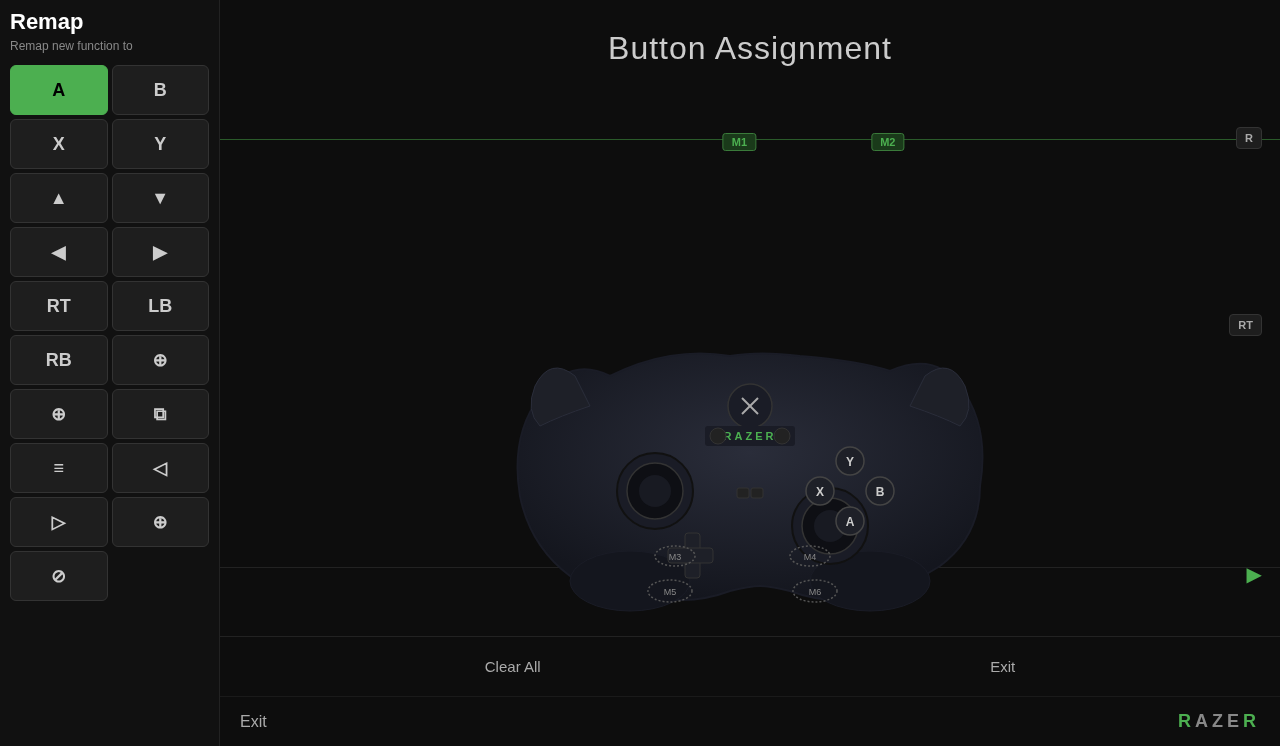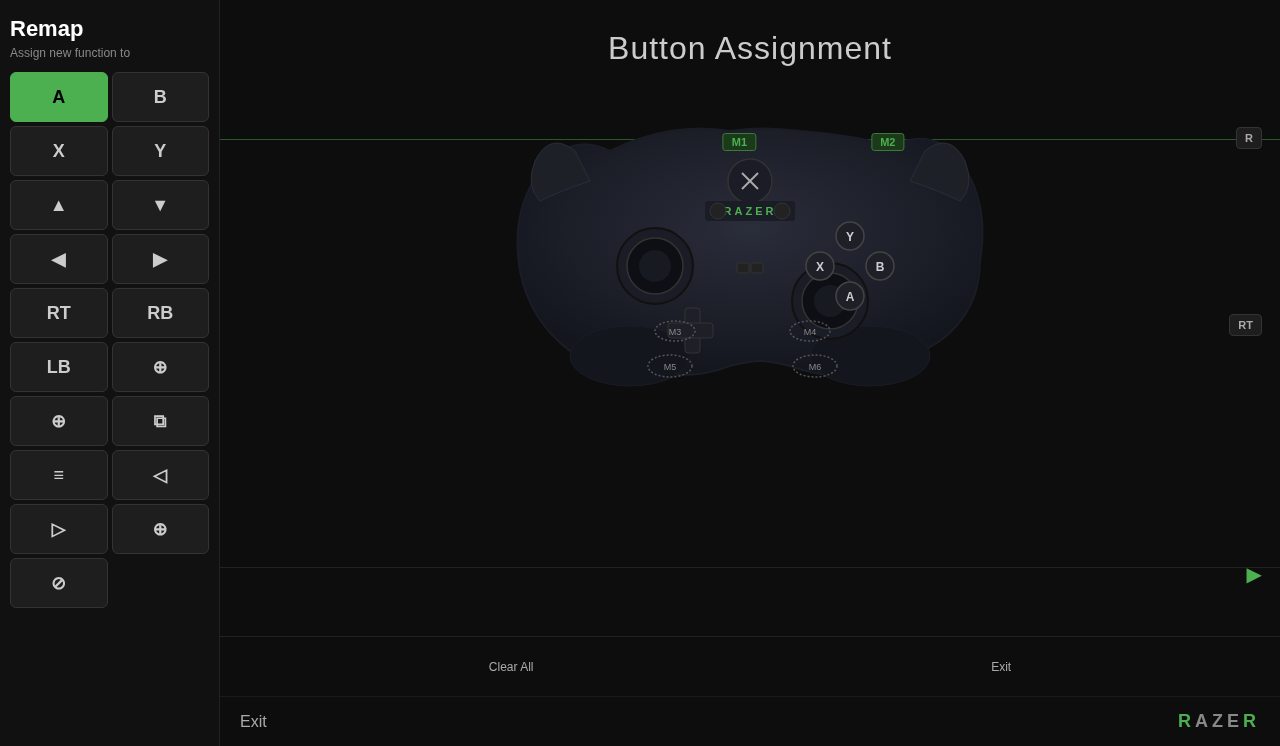--- a/index.html
+++ b/index.html
@@ -11,21 +11,21 @@
       font-family: 'Segoe UI', Arial, sans-serif;
       overflow: hidden;
       display: flex;
     }
 
     
     .sidebar {
       width: 220px;
       min-width: 220px;
       background: #111;
-      padding: 16px 10px;
+      padding: 9px 10px;
       display: flex;
       flex-direction: column;
       gap: 0;
       border-right: 1px solid #222;
     }
     .sidebar-title {
       font-size: 22px;
       font-weight: bold;
       color: #fff;
       margin-bottom: 4px;
@@ -87,21 +87,21 @@
     .main-subtitle {
       font-size: 13px;
       color: #777;
       margin-top: 4px;
     }
 
     
     .controller-area {
       flex: 1;
       display: flex;
-      align-items: flex-start;
+      align-items: flex-end;
       justify-content: center;
       position: relative;
       padding: 0 60px;
     }
 
     
     .line-top {
       position: absolute;
       top: 68px;
       left: 0;
@@ -176,21 +176,21 @@
     .bottom-bar {
       height: 60px;
       border-top: 1px solid #222;
       display: flex;
       align-items: center;
       justify-content: space-around;
       padding: 0 40px;
     }
     .bottom-btn {
       color: #aaa;
-      font-size: 12px;
+      font-size: 15px;
       cursor: pointer;
       padding: 8px 30px;
       border-radius: 4px;
       transition: color 0.15s;
     }
 
     
     .exit-bar {
       height: 50px;
       display: flex;
@@ -212,21 +212,21 @@
     }
     .razer-logo span { color: #4caf50; }
 
     
   </style>
 </head>
 <body>
 
 <div class="sidebar">
   <div class="sidebar-title">Remap</div>
-  <div class="sidebar-subtitle">Assign new function to</div>
+  <div class="sidebar-subtitle">Remap new function to</div>
   <div class="button-grid">
 
     <div class="btn-item active">
       <span class="icon-symbol">A</span>
     </div>
     <div class="btn-item">
       <span class="icon-symbol">B</span>
     </div>
 
     <div class="btn-item">
@@ -248,24 +248,24 @@
     </div>
     <div class="btn-item">
       <span class="icon-symbol">▶</span>
     </div>
 
     <div class="btn-item">
       <span class="icon-symbol">RT</span>
     </div>
 
     <div class="btn-item">
+      <span class="icon-symbol">LB</span>
+    </div>
+    <div class="btn-item">
       <span class="icon-symbol">RB</span>
-    </div>
-    <div class="btn-item">
-      <span class="icon-symbol">LB</span>
     </div>
 
     <div class="btn-item">
       <span class="icon-symbol">⊕</span>
     </div>
     <div class="btn-item">
       <span class="icon-symbol">⊕</span>
     </div>
 
     <div class="btn-item">

